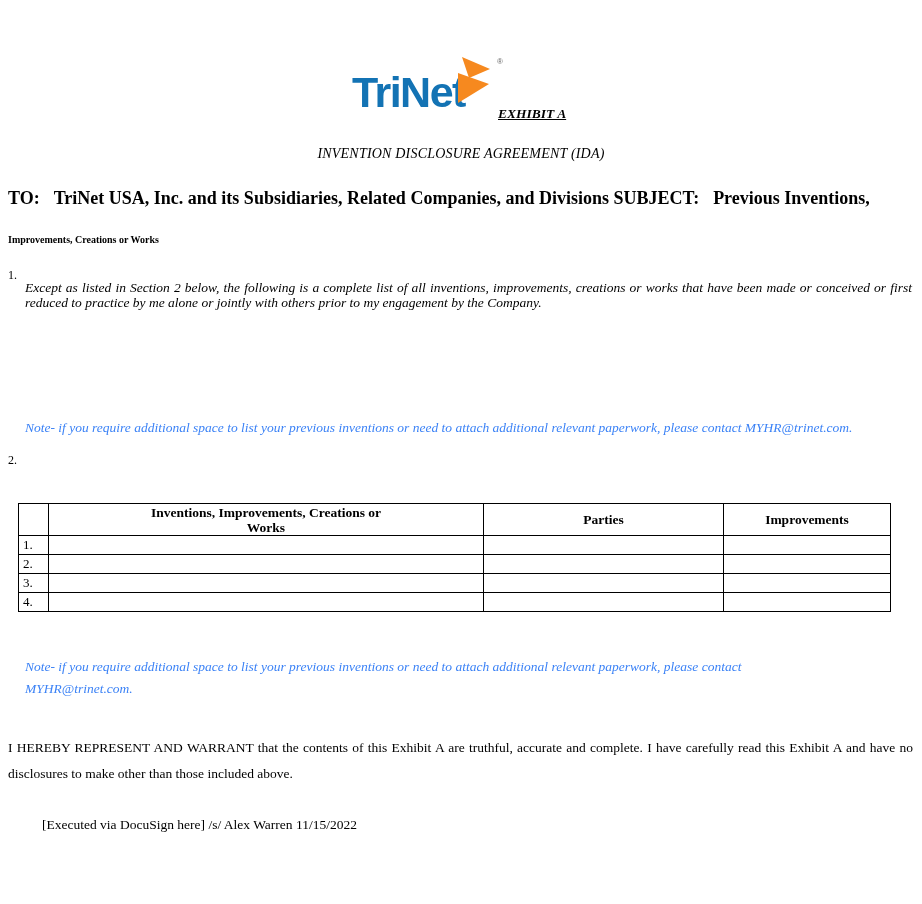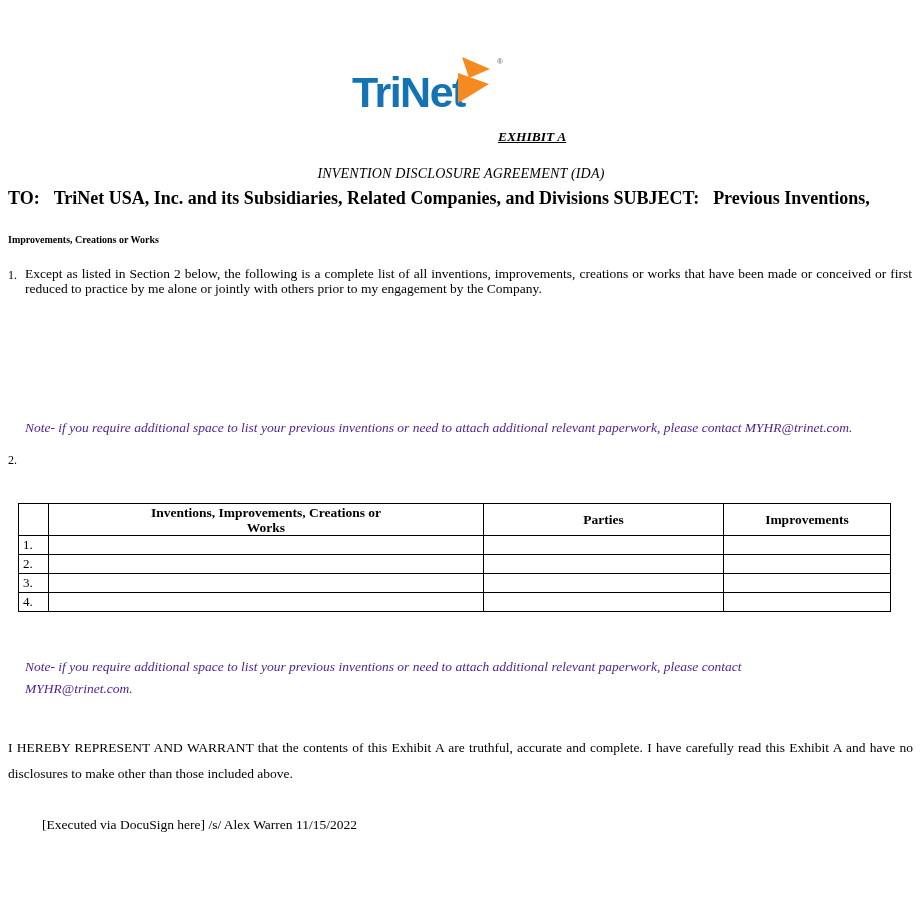--- a/index.html
+++ b/index.html
@@ -24,48 +24,47 @@
     line-height:1;
   }
   .logo-mark{left:456px;top:57px;width:42px;height:50px;}
   .logo-reg{
     left:497px;top:58px;
     font-family:"Liberation Sans", sans-serif;
     font-size:8px;color:#666;line-height:1;
   }
 
   .exhibit{
-    left:498px;top:129px;
+    left:498px;top:106px;
     font-size:13.5px;font-weight:bold;font-style:italic;
     text-decoration:underline;
   }
   .doc-title{
     left:0;right:0;top:146px;
     text-align:center;
     font-size:14px;font-style:italic;
     letter-spacing:.2px;
-    margin-top:20px;
   }
 
   .to-line{left:8px;top:188px;font-size:18px;font-weight:bold;white-space:nowrap;}
   .gap-lg{display:inline-block;width:14px;}
   .subject-cont{left:8px;top:234px;font-size:10px;font-weight:bold;}
 
   .list-num{font-size:12px;line-height:14.5px;}
   .num-1{left:8px;top:268px;}
   .num-2{left:8px;top:453px;}
   .para{
     font-size:13.5px;line-height:14.5px;
     text-align:justify;width:887px;left:25px;
   }
-  .para-1{top:267px;}
+  .para-1{top:281px;font-style:italic;}
   .para-2{top:452px;}
 
   .note{
-    font-size:13.5px;font-style:italic;color:#4c1d95;
+    font-size:13.5px;font-style:italic;color:#3b82f6;
   }
   .note-1{left:25px;top:420px;width:880px;line-height:16px;}
   .note-2{left:25px;top:656px;width:790px;line-height:22px;}
 
   .ida-table{
     left:18px;top:503px;
   }
   table{border-collapse:collapse;table-layout:fixed;width:872px;}
   th,td{border:1.4px solid #000;overflow:hidden;padding:0;}
   th{

